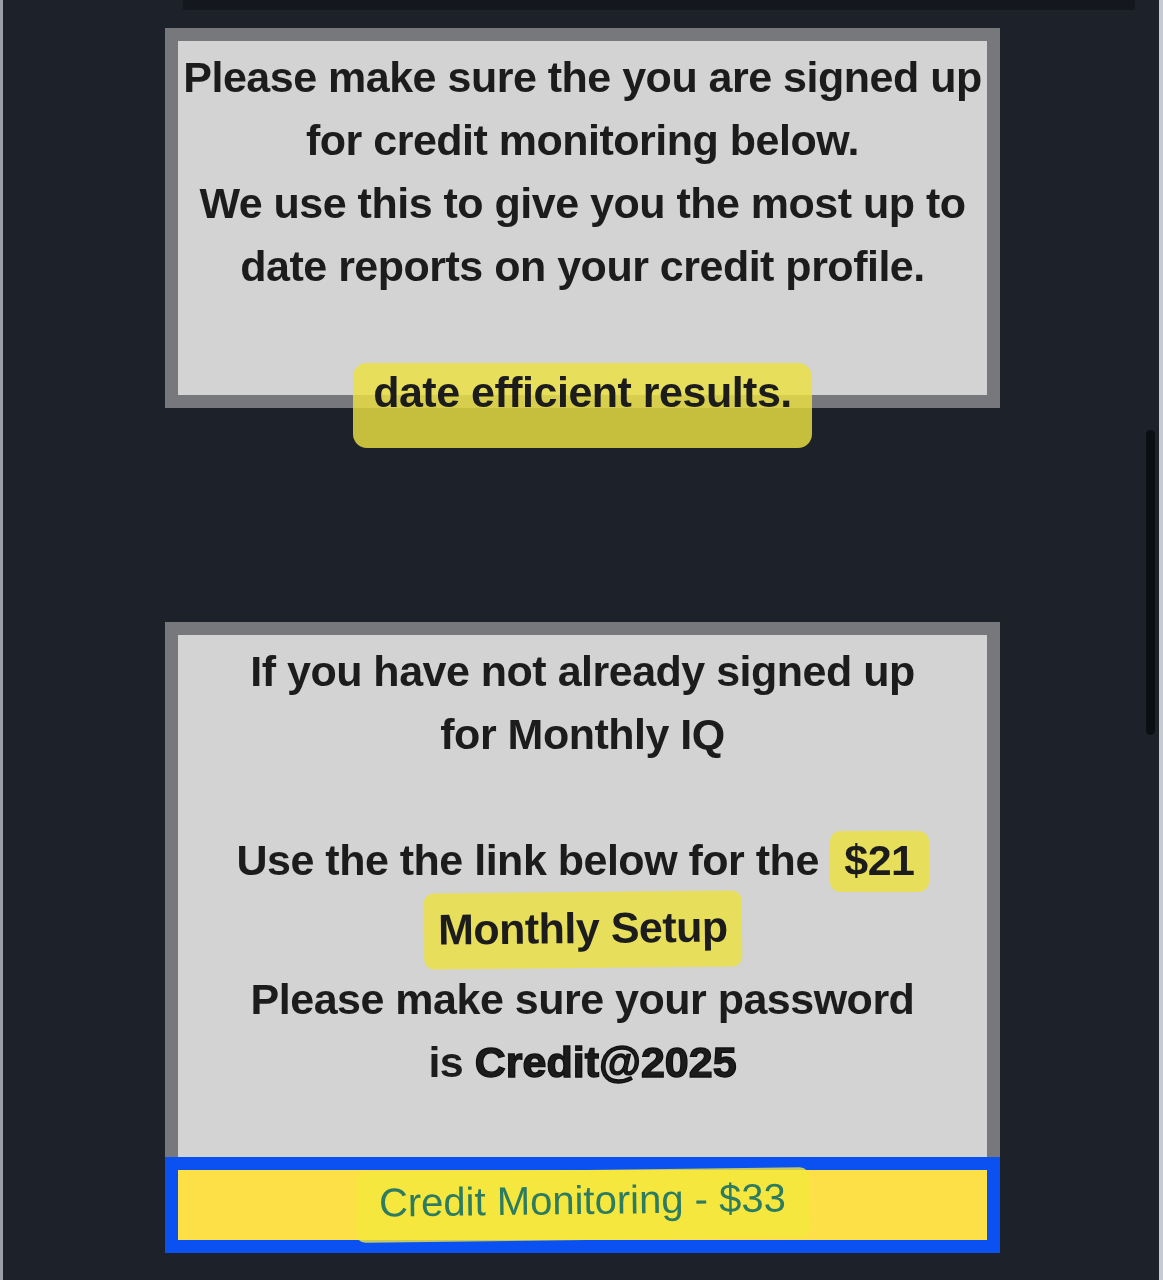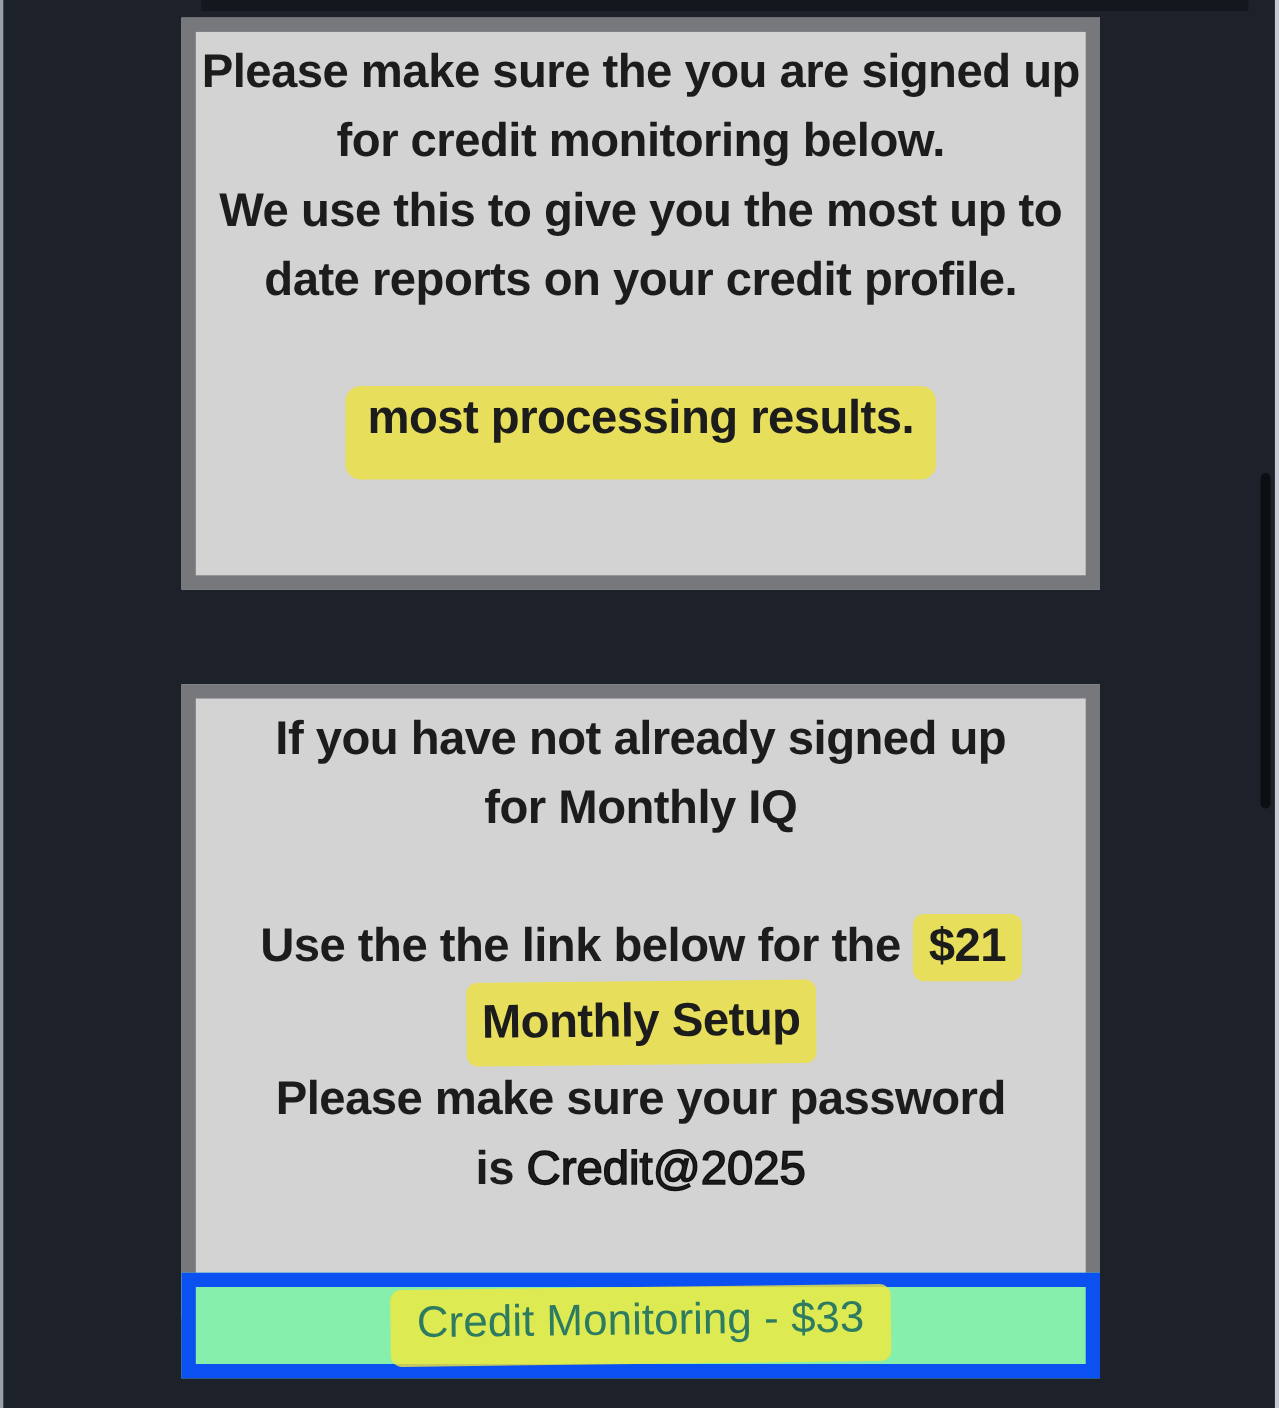--- a/index.html
+++ b/index.html
@@ -11,47 +11,47 @@
   
   .edge-left{position:absolute;left:0;top:0;width:3px;height:1280px;background:#9aa0a8;}
   .edge-right{position:absolute;right:0;top:0;width:4px;height:1280px;background:#c6cbd3;}
   .top-strip{position:absolute;left:183px;top:0;width:952px;height:10px;background:#14171d;}
 
   
   .card{
     position:absolute;left:165px;width:835px;box-sizing:border-box;
     border:13px solid #76787b;background:#d3d3d4;
   }
-  .card-1{top:16px;height:520px;}
+  .card-1{top:28px;height:380px;}
   .card-2{top:622px;height:577px;}
   .card-text{
     padding-top:5px;text-align:center;color:#1c1c1c;
     font-size:43px;font-weight:700;line-height:63px;
     letter-spacing:-0.5px;
   }
   .blank-line{height:63px;}
 
   
   .hl{
     background:rgba(235,224,66,0.82);
     border-radius:10px;
     padding:5px 14px 8px;
     box-decoration-break:clone;
   }
   .hl-deep{ 
     padding:5px 20px 32px;
     border-radius:14px;
   }
   .hl-tilt{display:inline-block;transform:rotate(-0.6deg);}
-  .password{font-weight:400;-webkit-text-stroke:1.4px #111;letter-spacing:0;}
+  .password{font-weight:700;-webkit-text-stroke:1.4px #111;letter-spacing:0;}
 
   
   .link-box{
     position:absolute;left:165px;top:1157px;width:835px;height:96px;
-    box-sizing:border-box;border:13px solid #0b51f1;background:#86efac;
+    box-sizing:border-box;border:13px solid #0b51f1;background:#fde047;
     display:flex;align-items:center;justify-content:center;text-decoration:underline;
   }
   .link{
     color:#2d7b61;font-size:40px;font-weight:400;line-height:48px;
     text-decoration:underline;text-decoration-thickness:3px;text-underline-offset:8px;
     cursor:pointer;
   }
   .link .hl-link{
     display:inline-block;transform:rotate(-0.7deg);
     background:rgba(243,233,60,0.80);
@@ -71,21 +71,21 @@
 <div class="edge-right"></div>
 <div class="top-strip"></div>
 
 <div class="card card-1">
   <div class="card-text">
     <div>Please make sure the you are signed up</div>
     <div>for credit monitoring below.</div>
     <div>We use this to give you the most up to</div>
     <div>date reports on your credit profile.</div>
     <div class="blank-line"></div>
-    <div><span class="hl hl-deep">most processing results.</span></div>
+    <div><span class="hl hl-deep">date efficient results.</span></div>
   </div>
 </div>
 
 <div class="card card-2">
   <div class="card-text">
     <div>If you have not already signed up</div>
     <div>for Monthly IQ</div>
     <div class="blank-line"></div>
     <div><span>Use the the link below for the </span><span class="hl">$21</span></div>
     <div><span class="hl hl-tilt">Monthly Setup</span></div>

